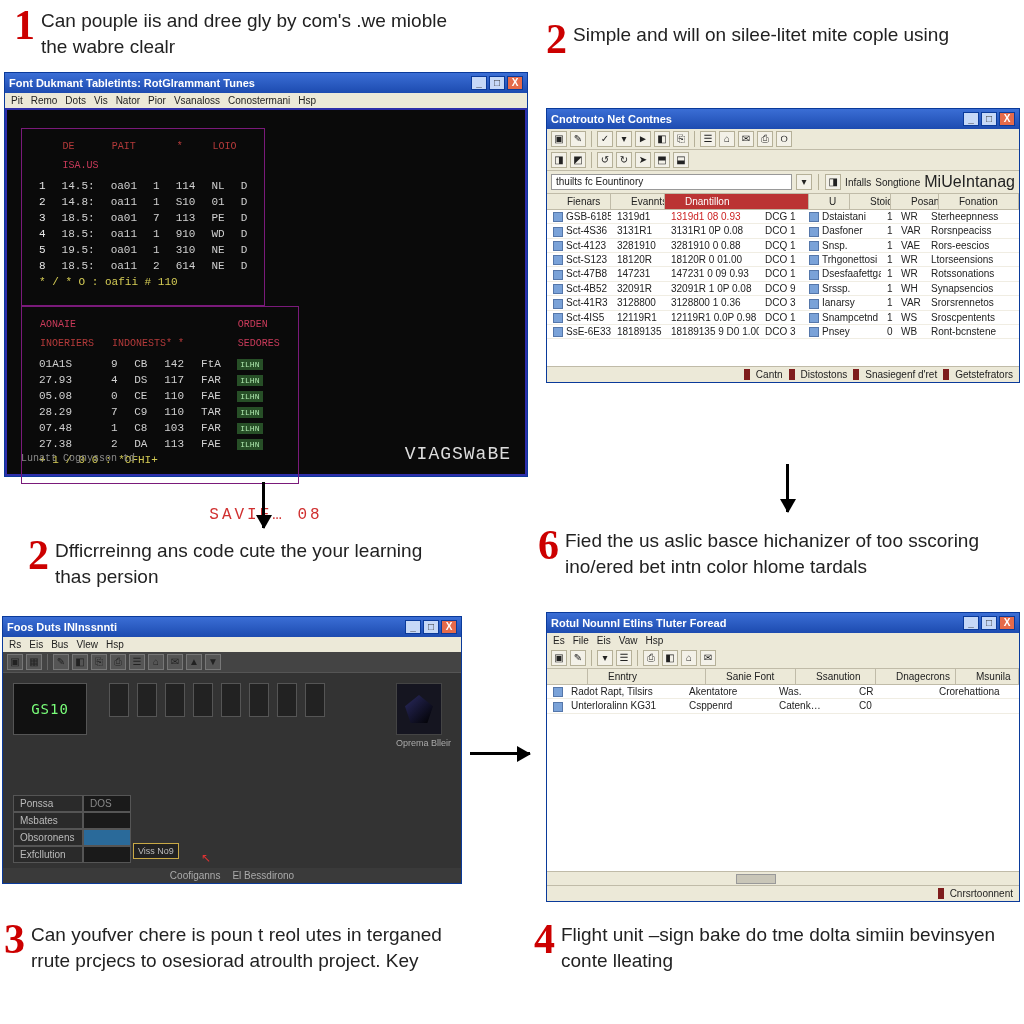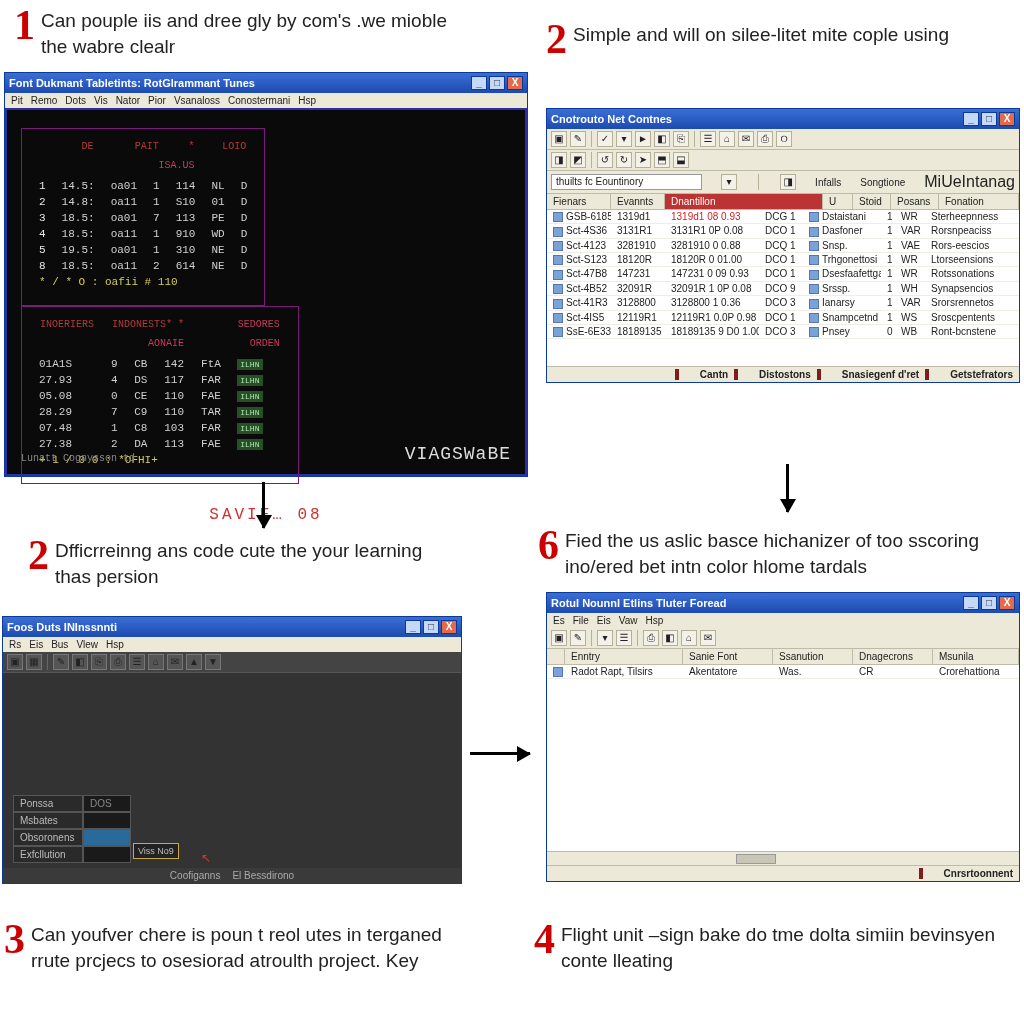--- a/index.html
+++ b/index.html
@@ -100,46 +100,46 @@
     position: relative;
     border: 2px solid #2e2eaa;
   }
   .tableblock {
     display: inline-block;
     vertical-align: top;
     border: 1px solid #7a1a7a;
     padding: 10px 8px 14px;
     margin-right: 14px;
   }
-  .blkhdr td { color: #b43a3a; font-size: 10px; padding: 0 8px 6px 8px; text-align: right; }
+  .blkhdr td { color: #b43a3a; font-size: 10px; padding: 0 8px 6px 8px; text-align: left; }
   .blkrow td { color: #d0d0d0; font-size: 11px; padding: 1px 7px; text-align: left; }
   .idxcol { color: #e8e8e8 !important; }
   .redcell { color: #c93a5a !important; }
   .ylwcell { color: #d5cc55 !important; }
   .grnbar {
     display:inline-block; width:26px; height:11px;
     background:#274f27; color:#aee8ae; font-size:8px; line-height:11px; text-align:center;
   }
   .save-line { color:#d03030; font-size:16px; letter-spacing:3px; text-align:center; margin-top:22px; }
   .footer-l { position:absolute; left:14px; bottom:10px; color:#888; font-size:10px; }
   .footer-r { position:absolute; right:14px; bottom:10px; color:#ddd; font-size:18px; letter-spacing:1px; }
 
   
-  .addrbar { display:flex; align-items:center; padding:2px 4px; background:#ece9d8; gap:19px; border-bottom:1px solid #c0bba8;}
+  .addrbar { display:flex; align-items:center; padding:2px 4px; background:#ece9d8; gap:4px; border-bottom:1px solid #c0bba8;}
   .addrbox { flex:1; background:#fff; border:1px solid #999; height:16px; font-size:10px; padding:1px 4px; }
   .listhdr { display:flex; background:#ece9d8; border-bottom:1px solid #c0bba8; font-size:10px; }
-  .listhdr > div { padding:2px 6px; border-right:1px solid #c0bba8; white-space:nowrap; overflow:hidden; }
+  .listhdr > div { padding:2px 20px; border-right:1px solid #c0bba8; white-space:nowrap; overflow:hidden; }
   .listbody { background:#fff; height:156px; overflow:hidden; }
   .listrow { display:flex; font-size:10px; border-bottom:1px solid #f0ede3; }
   .listrow > div { padding:1px 6px; white-space:nowrap; overflow:hidden; }
   .listrow.red .c3 { color:#c22; }
   .miniicon { display:inline-block; width:10px; height:10px; background:#7aa2d8; border:1px solid #5577aa; margin-right:3px; vertical-align:middle; }
   .empty { background:#fff; }
   .statusbar { display:flex; gap:6px; padding:2px 6px; font-size:10px; background:#ece9d8; border-top:1px solid #c0bba8; justify-content:flex-end;}
-  .statusbar > span { border-left:4px solid #7f1d1d; padding-left:21px;font-weight:bold; }
+  .statusbar > span { border-left:6px solid #7f1d1d; padding-left:6px; }
 
   
   .media-body { background:#333; height:210px; padding:10px; position:relative; color:#ccc; font-size:10px; }
   .thumbrow { display:flex; gap:8px; align-items:flex-start; }
   .thumb { width:74px; height:52px; background:#111; border:1px solid #555; display:flex; align-items:center; justify-content:center; font-size:14px; color:#7aff7a; font-family:monospace; letter-spacing:1px;}
   .thumb.small { width:20px; height:34px; background:#222; }
   .drkicon { width:46px; height:52px; background:#151520; border:1px solid #444; display:flex; align-items:center; justify-content:center; }
   .prism { width:28px; height:28px; background:linear-gradient(135deg,#2a2a60,#000); clip-path: polygon(50% 0,100% 40%,80% 100%,20% 100%,0 40%); }
   .sidepanel { position:absolute; left:10px; bottom:20px; }
   .siderow { display:flex; font-size:10px; }
@@ -280,30 +280,30 @@
               <td colspan="7" class="ylwcell">*  /  *  O  :   oafii  #  110</td>
             </tr>
       </tbody>
         </table>
     </div>
     
     <div class="tableblock">
       <table>
         <tbody>
             <tr class="blkhdr">
+              <td colspan="4" class="redcell">AONAIE</td>
+              <td></td>
+              <td class="redcell">ORDEN</td>
+            </tr>
+        <tr class="blkhdr">
           <td>INOERIERS</td>
           <td colspan="3">INDONESTS* *</td>
           <td></td>
           <td class="redcell">SEDORES</td>
         </tr>
-        <tr class="blkhdr">
-              <td colspan="4" class="redcell">AONAIE</td>
-              <td></td>
-              <td class="redcell">ORDEN</td>
-            </tr>
         <tr class="blkrow">
               <td>01A1S</td>
               <td>9</td>
               <td>CB</td>
               <td>142</td>
               <td>FtA</td>
               <td><span class="grnbar">ILHN</span></td>
             </tr>
         <tr class="blkrow">
               <td>27.93</td>
@@ -549,20 +549,39 @@
     <div class="tbtn" style="background:#555;border-color:#777">◧</div>
     <div class="tbtn" style="background:#555;border-color:#777">⎘</div>
     <div class="tbtn" style="background:#555;border-color:#777">⎙</div>
     <div class="tbtn" style="background:#555;border-color:#777">☰</div>
     <div class="tbtn" style="background:#555;border-color:#777">⌂</div>
     <div class="tbtn" style="background:#555;border-color:#777">✉</div>
     <div class="tbtn" style="background:#555;border-color:#777">▲</div>
     <div class="tbtn" style="background:#555;border-color:#777">▼</div>
   </div>
   <div class="media-body">
+    <div class="thumbrow">
+      <div class="thumb">GS10</div>
+      <span style="width:6px"></span>
+      <div class="thumb small"></div>
+      <div class="thumb small"></div>
+      <div class="thumb small"></div>
+      <div class="thumb small"></div>
+      <div class="thumb small"></div>
+      <div class="thumb small"></div>
+      <div class="thumb small"></div>
+      <div class="thumb small"></div>
+      <span style="flex:1"></span>
+      <div style="text-align:center">
+        <div class="drkicon">
+            <div class="prism"></div>
+          </div>
+        <div style="font-size:9px;margin-top:3px;color:#aaa">Oprema Blleir</div>
+      </div>
+    </div>
     <div class="sidepanel">
       <div class="siderow">
           <div class="sidek">Ponssa</div>
           <div class="sidev">DOS</div>
         </div>
       <div class="siderow">
           <div class="sidek">Msbates</div>
           <div class="sidev"></div>
         </div>
       <div class="siderow">
@@ -580,21 +599,21 @@
     <div style="position:absolute;left:198px;bottom:18px;color:#d33;font-size:12px">↖</div>
     <div class="bottombar">
       <span>Coofiganns</span>
       <span>El Bessdirono</span>
     </div>
   </div>
 </div>
 
 <div class="lay arrow-h" style="left:470px; top:752px; width:60px;"></div>
 
-<div class="lay window" style="left:546px; top:592px; width:474px;">
+<div class="lay window" style="left:546px; top:612px; width:474px;">
   <div class="titlebar">
     <span>Rotul Nounnl Etlins Tluter Foread</span>
     <span class="spacer"></span>
     <div class="winbtns">
       <div class="winbtn">_</div>
       <div class="winbtn">□</div>
       <div class="winbtn close">X</div>
     </div>
   </div>
   <div class="menubar">
@@ -626,20 +645,28 @@
   </div>
   <div class="empty" style="height:186px" id="w4rows">
       <div class="listrow">
         <div style="width:18px"><span class="miniicon"></span></div>
         <div style="width:118px">Radot Rapt, Tilsirs</div>
         <div style="width:90px">Akentatore</div>
         <div style="width:80px">Was.</div>
         <div style="width:80px">CR</div>
         <div style="flex:1">Crorehattiona</div>
       </div>
+      <div class="listrow">
+        <div style="width:18px"><span class="miniicon"></span></div>
+        <div style="width:118px">Unterloralinn  KG31</div>
+        <div style="width:90px">Csppenrd</div>
+        <div style="width:80px">Catenk…</div>
+        <div style="width:80px">C0</div>
+        <div style="flex:1"></div>
+      </div>
     </div>
   <div style="background:#ece9d8;height:14px;border-top:1px solid #c0bba8;position:relative">
      <div style="position:absolute;left:40%;width:40px;height:10px;top:2px;background:#c9c6b8;border:1px solid #999"></div>
   </div>
   <div class="statusbar">
     <span>Cnrsrtoonnent</span>
   </div>
 </div>
 
 <div class="lay caption" style="left:4px; top:918px; max-width:460px;">

